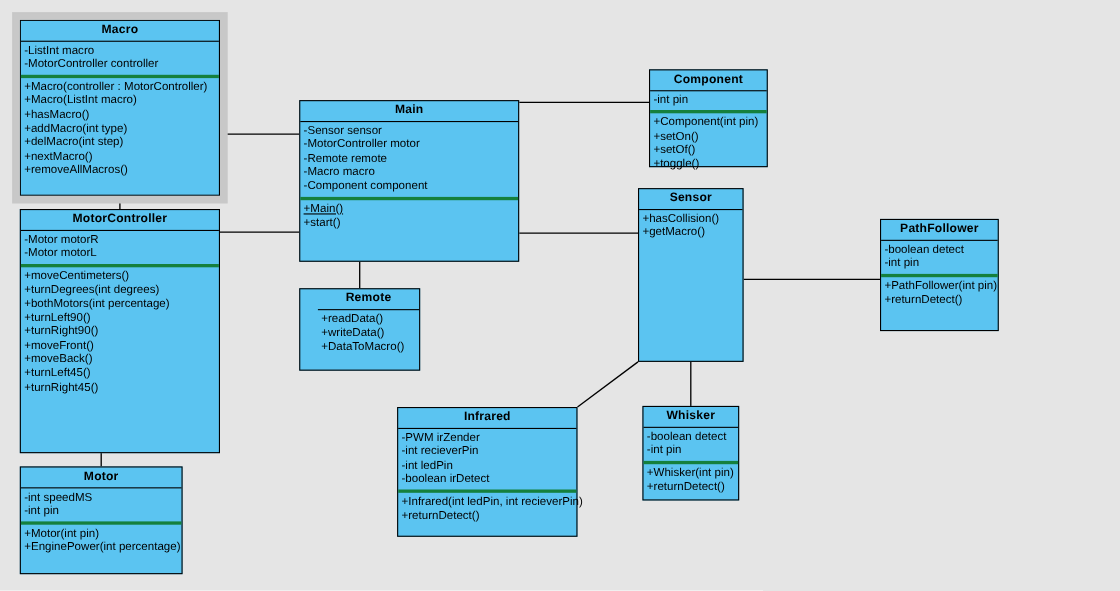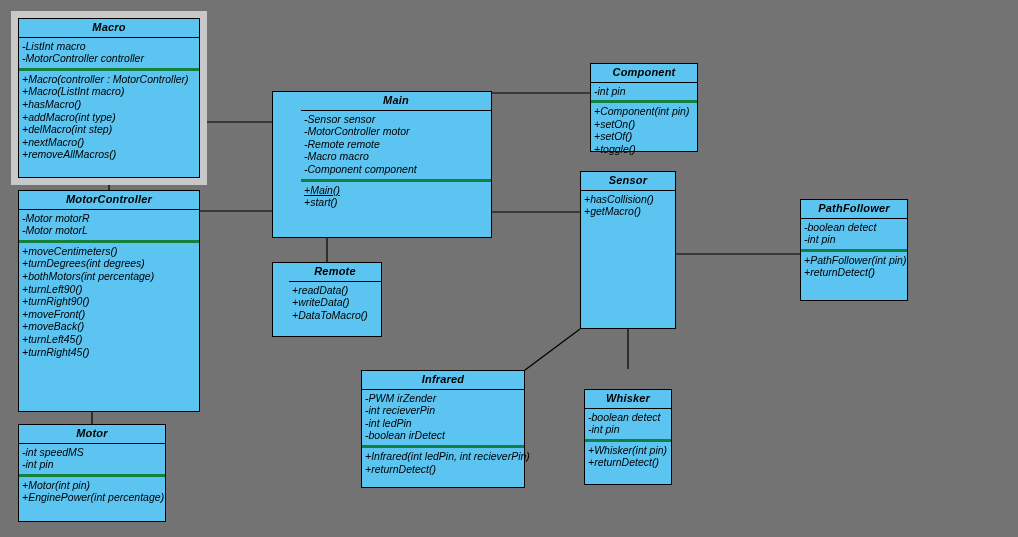--- a/index.html
+++ b/index.html
@@ -8,23 +8,22 @@
     padding: 0;
     background: #ffffff;
   }
   body {
     font-family: "Liberation Sans", sans-serif;
   }
   #canvas {
     position: relative;
     width: 1018px;
     height: 537px;
-    background: #737373;
+    background: #e5e5e5;
     overflow: hidden;
-    font-style: italic;
   }
   
   #connectors {
     position: absolute;
     left: 0; top: 0;
     width: 1018px;
     height: 537px;
     pointer-events: none;
   }
   
@@ -131,21 +130,21 @@
         <div class="cls-title">Motor</div>
         <div class="cls-attrs">
           <div class="member">-int speedMS</div>
           <div class="member">-int pin</div>
         </div>
         <div class="cls-ops">
           <div class="member">+Motor(int pin)</div>
           <div class="member">+EnginePower(int percentage)</div>
         </div>
       </div>
-      <div class="uml-class" style="left: 272px; top: 91px; width: 220px; height: 147px; padding-left: 28px;">
+      <div class="uml-class" style="left: 272px; top: 91px; width: 200px; height: 147px;">
         <div class="cls-title">Main</div>
         <div class="cls-attrs">
           <div class="member">-Sensor sensor</div>
           <div class="member">-MotorController motor</div>
           <div class="member">-Remote remote</div>
           <div class="member">-Macro macro</div>
           <div class="member">-Component component</div>
         </div>
         <div class="cls-ops">
           <div class="member static">+Main()</div>
@@ -196,21 +195,21 @@
           <div class="member">-PWM irZender</div>
           <div class="member">-int recieverPin</div>
           <div class="member">-int ledPin</div>
           <div class="member">-boolean irDetect</div>
         </div>
         <div class="cls-ops">
           <div class="member">+Infrared(int ledPin, int recieverPin)</div>
           <div class="member">+returnDetect()</div>
         </div>
       </div>
-      <div class="uml-class" style="left: 584px; top: 389px; width: 88px; height: 96px;">
+      <div class="uml-class" style="left: 584px; top: 369px; width: 88px; height: 86px;">
         <div class="cls-title">Whisker</div>
         <div class="cls-attrs">
           <div class="member">-boolean detect</div>
           <div class="member">-int pin</div>
         </div>
         <div class="cls-ops">
           <div class="member">+Whisker(int pin)</div>
           <div class="member">+returnDetect()</div>
         </div>
       </div>

